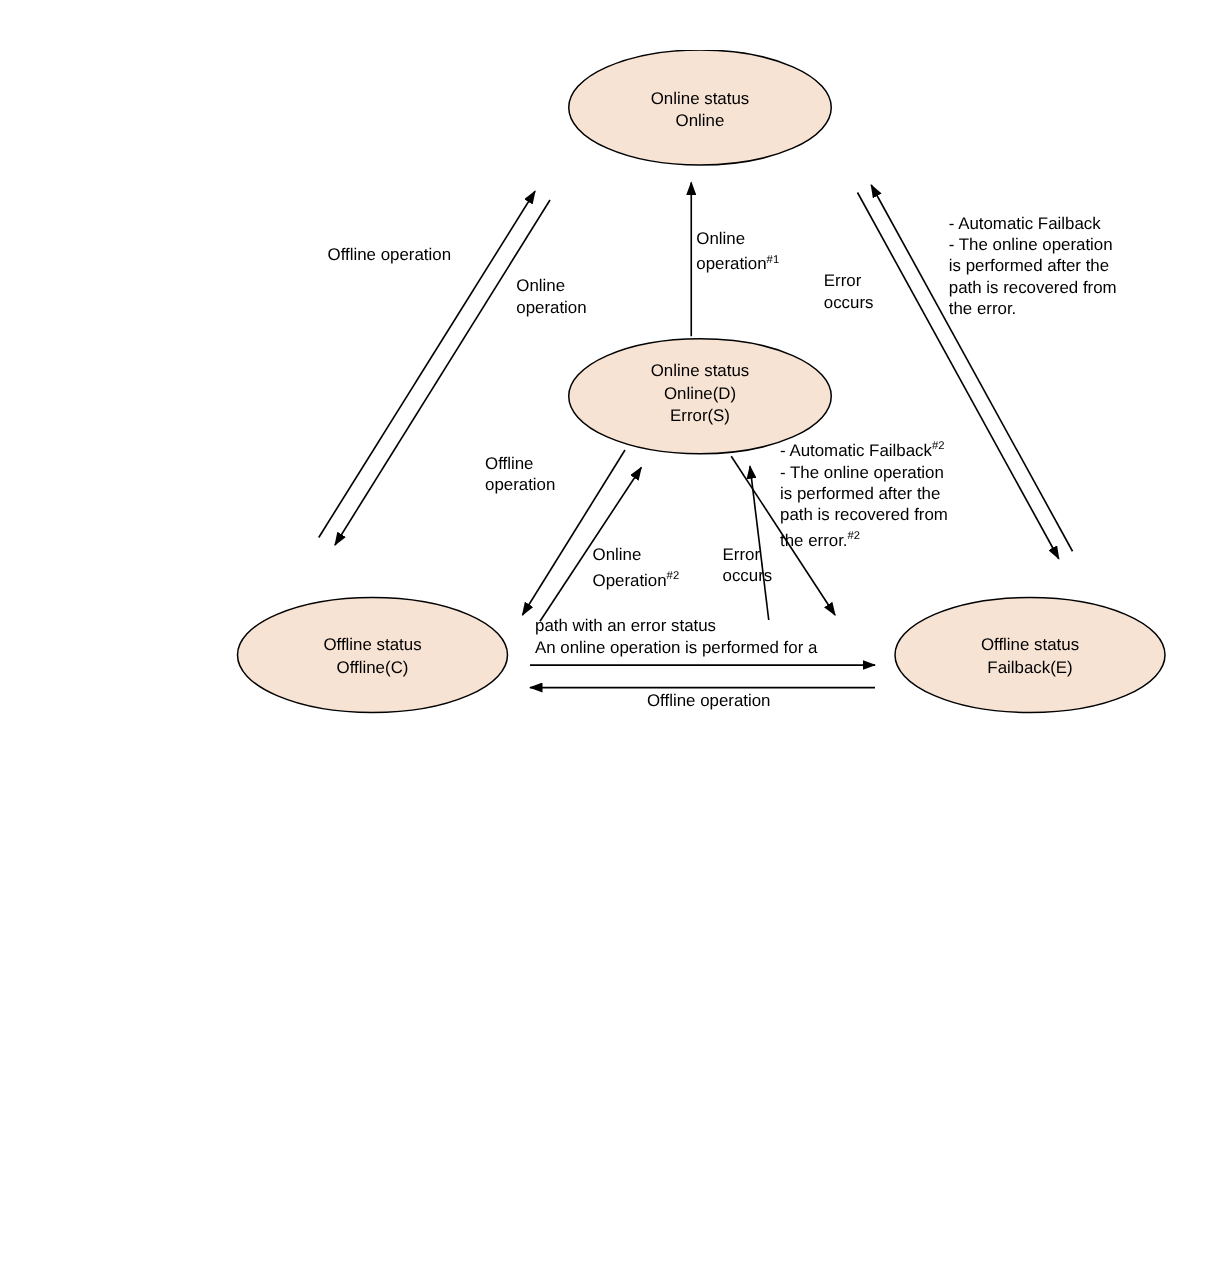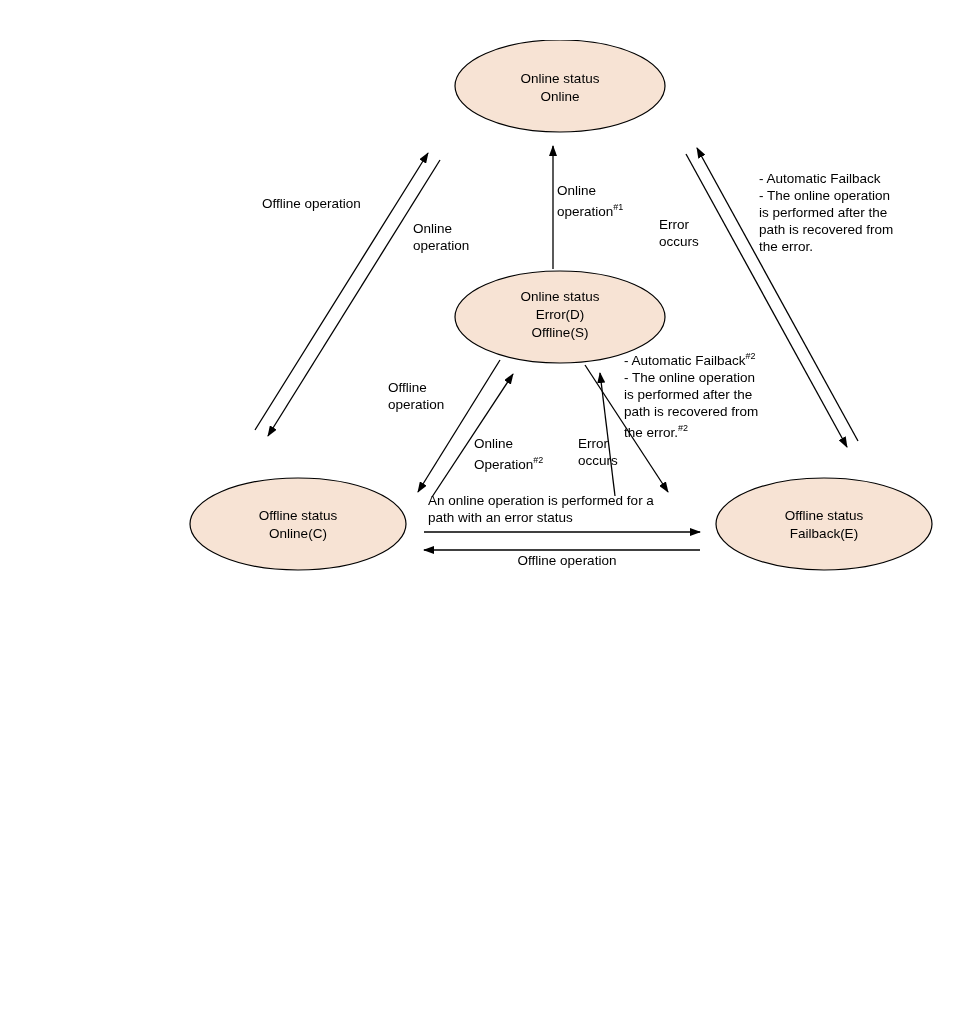--- a/index.html
+++ b/index.html
@@ -90,27 +90,27 @@
     <line x1="700" y1="510" x2="424" y2="510" stroke="#000000" stroke-width="1.4" marker-end="url(#arrowhead)"></line>
   </svg>
 
   <div class="node-label" style="left:455px; top:30px; width:210px;">
     <div>Online status</div>
     <div>Online</div>
   </div>
 
   <div class="node-label" style="left:455px; top:248px; width:210px;">
     <div>Online status</div>
-    <div>Error(D)</div>
-    <div>Offline(S)</div>
+    <div>Online(D)</div>
+    <div>Error(S)</div>
   </div>
 
   <div class="node-label" style="left:190px; top:467px; width:216px;">
     <div>Offline status</div>
-    <div>Online(C)</div>
+    <div>Offline(C)</div>
   </div>
 
   <div class="node-label" style="left:716px; top:467px; width:216px;">
     <div>Offline status</div>
     <div>Failback(E)</div>
   </div>
 
   <div class="edge-label left" style="left:262px; top:155px; width:180px;">
     <span>Offline operation</span>
   </div>
@@ -131,21 +131,21 @@
   </div>
 
   <div class="edge-label left" style="left:759px; top:130px; width:190px;">
     <div>- Automatic Failback</div>
     <div>- The online operation</div>
     <div>is performed after the</div>
     <div>path is  recovered from</div>
     <div>the error.</div>
   </div>
 
-  <div class="edge-label left" style="left:388px; top:339px; width:120px;">
+  <div class="edge-label left" style="left:388px; top:322px; width:120px;">
     <div>Offline</div>
     <div>operation</div>
   </div>
 
   <div class="edge-label left" style="left:474px; top:395px; width:120px;">
     <div>Online</div>
     <div><span>Operation</span><span class="sup">#2</span></div>
   </div>
 
   <div class="edge-label left" style="left:578px; top:395px; width:80px;">
@@ -155,22 +155,22 @@
 
   <div class="edge-label left" style="left:624px; top:308px; width:180px;">
     <div><span>- Automatic Failback</span><span class="sup">#2</span></div>
     <div>- The online operation</div>
     <div>is performed after the</div>
     <div>path is  recovered from</div>
     <div><span>the error.</span><span class="sup">#2</span></div>
   </div>
 
   <div class="edge-label left" style="left:428px; top:452px; width:290px;">
+    <div>path with an error status</div>
     <div>An online operation is performed for a</div>
-    <div>path with an error status</div>
   </div>
 
   <div class="edge-label center" style="left:432px; top:512px; width:270px;">
     <span>Offline operation</span>
   </div>
 
   <div class="footer-rule"></div>
 </div>
 
 </body></html>

